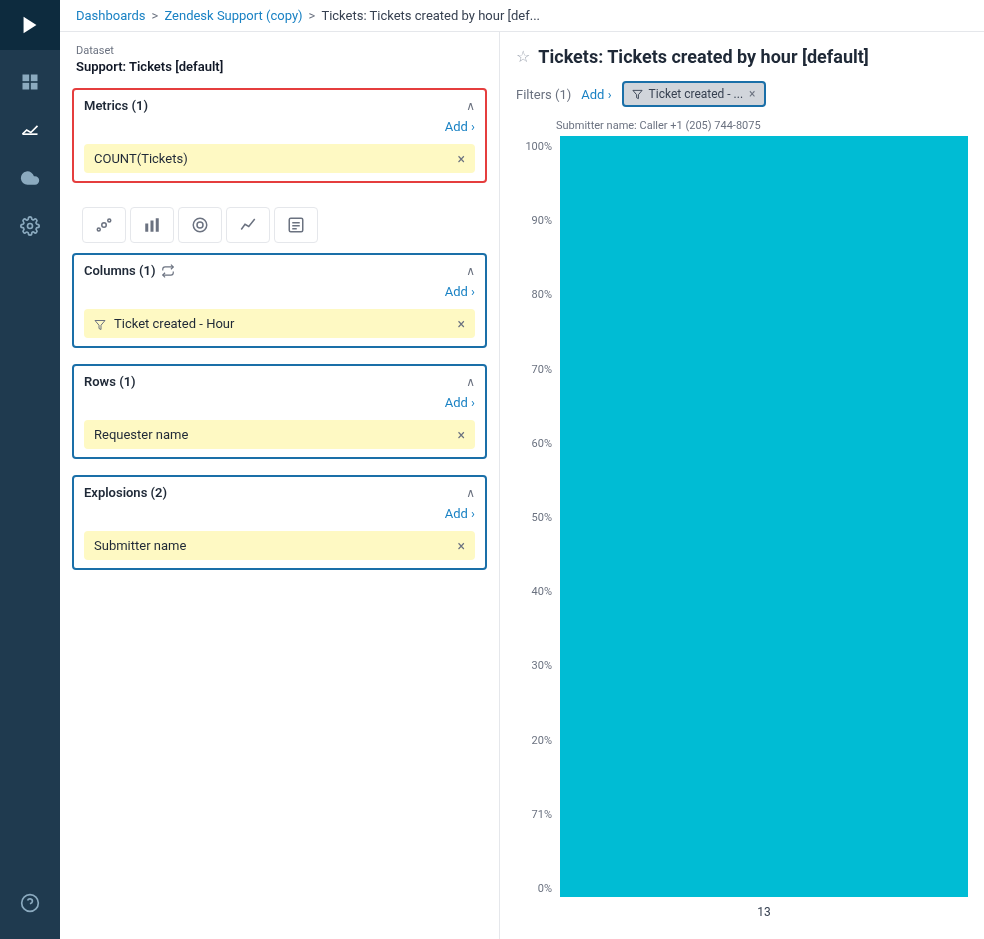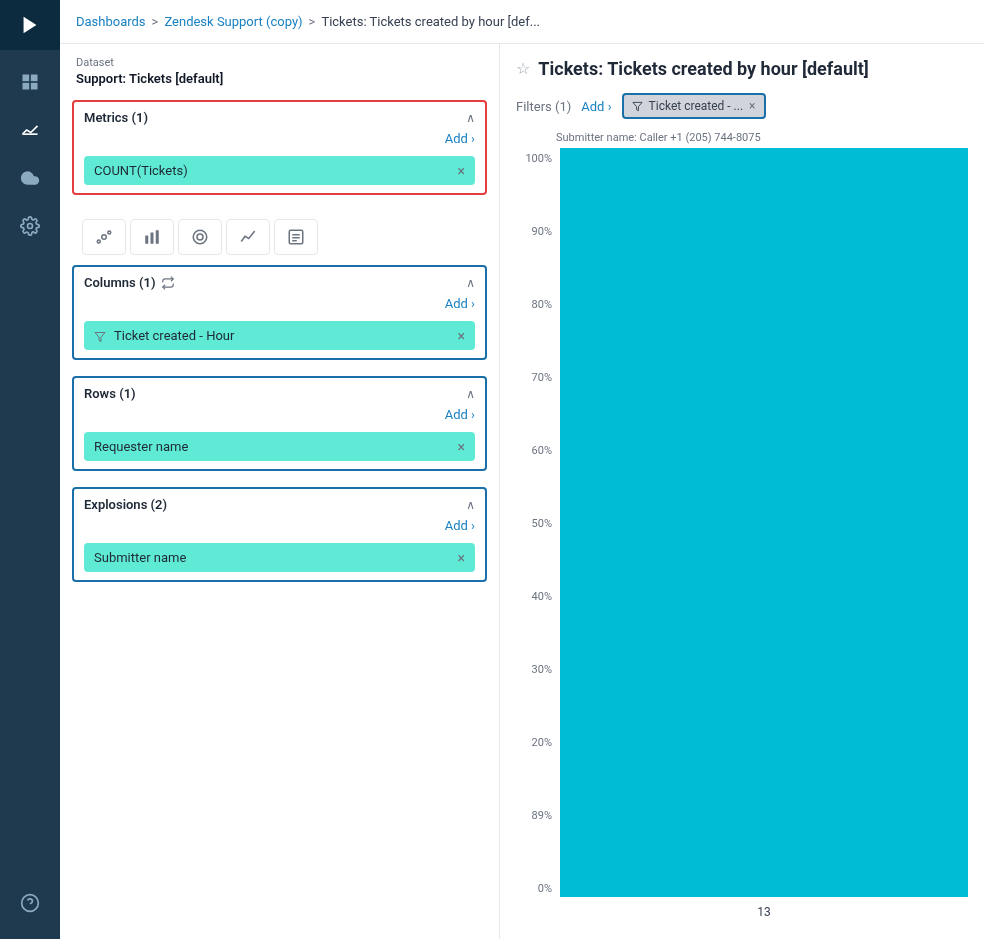--- a/index.html
+++ b/index.html
@@ -53,21 +53,21 @@
     .main {
       flex: 1;
       display: flex;
       flex-direction: column;
       background: #fff;
       overflow: hidden;
     }
 
     
     .breadcrumb {
-      height: 44px;
+      height: 32px;
       display: flex;
       align-items: center;
       padding: 0 16px;
       border-bottom: 1px solid #e5e7eb;
       font-size: 13px;
       gap: 6px;
     }
     .breadcrumb-link { color: #1a82c4; text-decoration: none; cursor: pointer; }
     .breadcrumb-sep { color: #6b7280; }
     .breadcrumb-current { color: #374151; }
@@ -131,21 +131,21 @@
       color: #1a82c4;
       cursor: pointer;
       font-size: 13px;
       display: inline-flex;
       align-items: center;
       gap: 2px;
     }
 
     .section-item {
       margin: 4px 10px 8px 10px;
-      background: #5eead4;
+      background: #fef9c3;
       border-radius: 4px;
       padding: 7px 10px;
       display: flex;
       align-items: center;
       justify-content: space-between;
       font-size: 13px;
       color: #1f2937;
     }
     .item-left { display: flex; align-items: flex-end; gap: 8px; }
     .item-x {
@@ -475,21 +475,21 @@
           <div class="y-axis">
             <span>100%</span>
             <span>90%</span>
             <span>80%</span>
             <span>70%</span>
             <span>60%</span>
             <span>50%</span>
             <span>40%</span>
             <span>30%</span>
             <span>20%</span>
-            <span>89%</span>
+            <span>71%</span>
             <span>0%</span>
           </div>
           <div class="chart-body">
             <div class="bar-container" style="background: #00bcd4;"></div>
             <div class="x-axis">
               <span>13</span>
             </div>
           </div>
         </div>
       </div>

